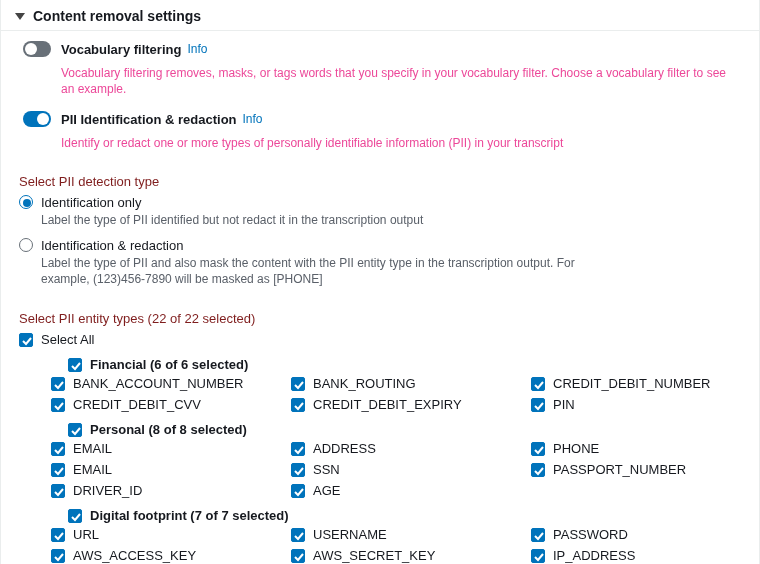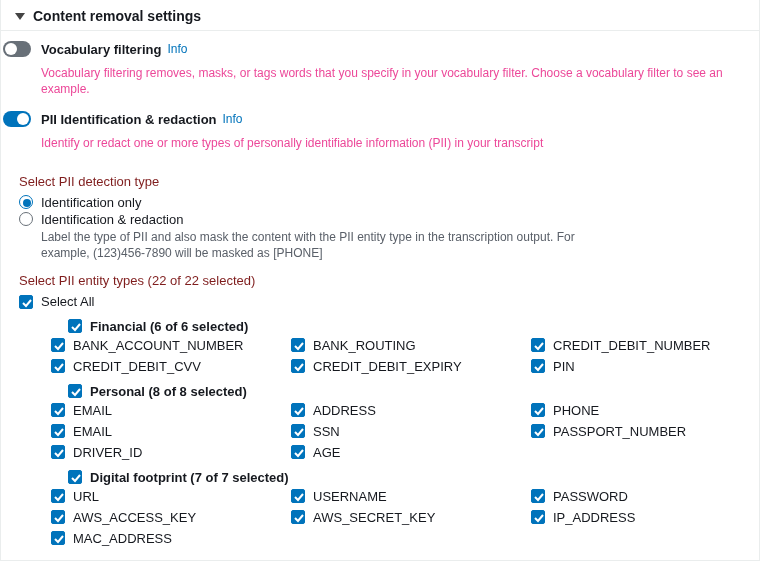--- a/index.html
+++ b/index.html
@@ -27,21 +27,21 @@
     width: 0; height: 0;
     border-left: 5px solid transparent;
     border-right: 5px solid transparent;
     border-top: 7px solid #444;
     margin-right: 8px;
   }
   .section-title {
     font-weight: 700;
     font-size: 14px;
   }
-  .body-pad { padding: 10px 2px 4px; }
+  .body-pad { padding: 10px 22px 4px; }
   .toggle-row {
     display: flex;
     align-items: center;
     margin-bottom: 2px;
   }
   .toggle {
     width: 28px; height: 16px;
     border-radius: 10px;
     position: relative;
     margin-right: 10px;
@@ -183,29 +183,30 @@
 
   <div style="padding:0 18px 4px;">
 
     <div class="plain-heading">Select PII detection type</div>
 
     <div class="radio-block">
       <div class="radio-row">
         <span class="radio checked"></span>
         <span class="radio-label">Identification only</span>
       </div>
+      <div class="radio-desc">Label the type of PII identified but not redact it in the transcription output</div>
 
       <div class="radio-row">
         <span class="radio"></span>
         <span class="radio-label">Identification &amp; redaction</span>
       </div>
       <div class="radio-desc">Label the type of PII and also mask the content with the PII entity type in the transcription output. For example, (123)456-7890 will be masked as [PHONE]</div>
     </div>
 
-    <div class="plain-heading" style="margin-top:12px;">Select PII entity types (22 of 22 selected)</div>
+    <div class="plain-heading" style="margin-top:24px;">Select PII entity types (22 of 22 selected)</div>
 
     <div class="cb-row select-all">
       <span class="cb">
           <svg viewBox="0 0 14 14">
             <path d="M3 7 L6 10 L11 4" stroke="#fff" stroke-width="2" fill="none"></path>
           </svg>
         </span>
       <span>Select All</span>
     </div>
 

